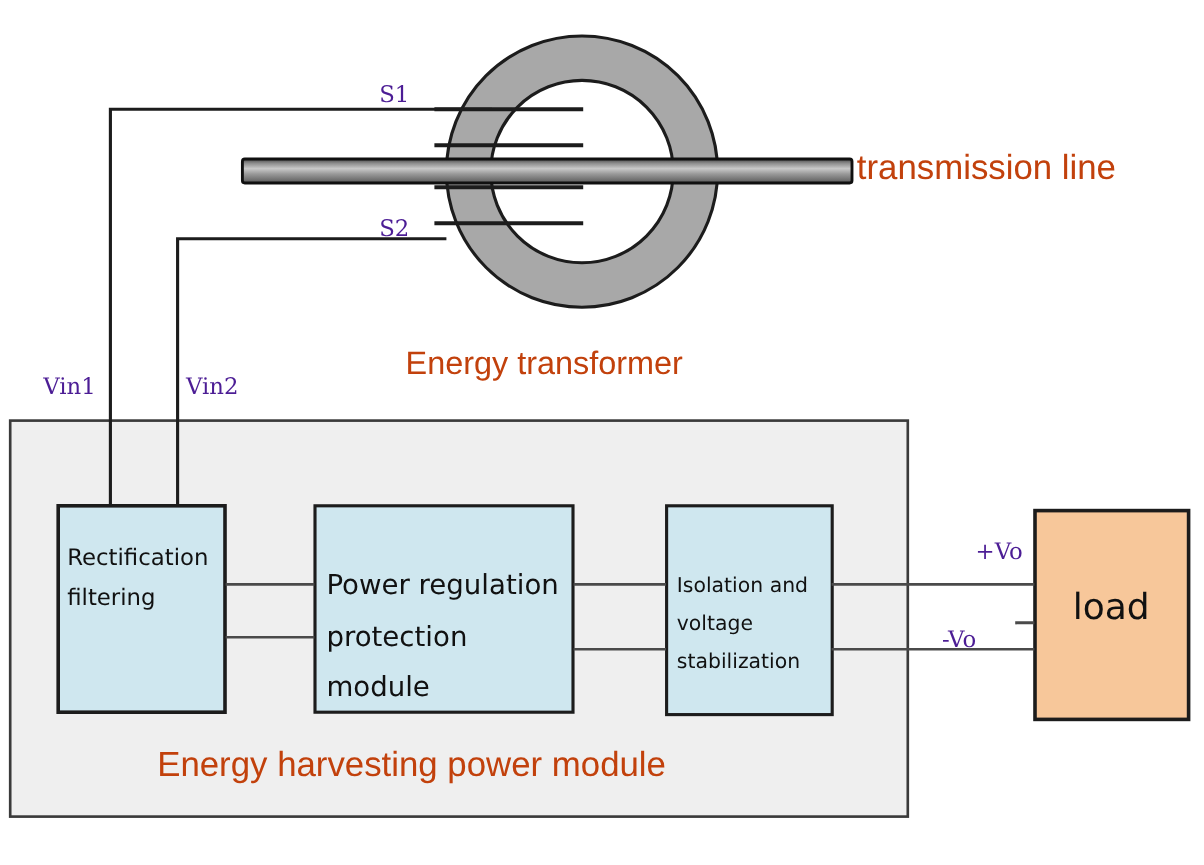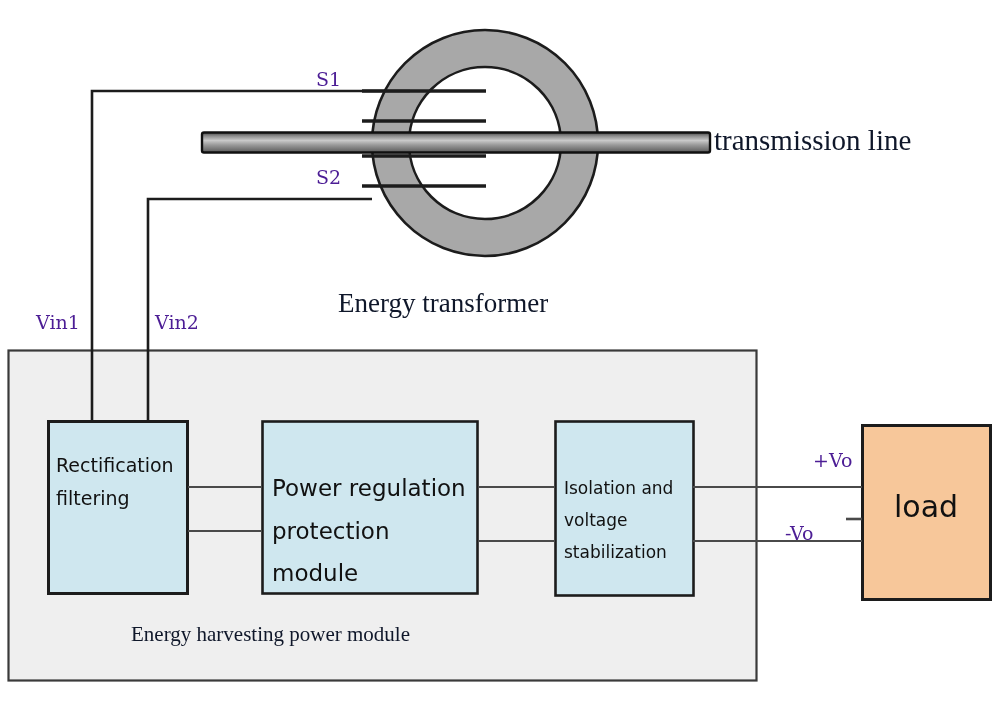--- a/index.html
+++ b/index.html
@@ -28,40 +28,40 @@
     color: #000000;
     line-height: 1.05;
   }
   
   .lbl-serif {
     font-family: "DejaVu Serif", serif;
     font-size: 19px;
     color: #4c1d95;
   }
   .lbl-sans {
-    font-family: Liberation Serif, serif;
-    color: #0f172a;
+    font-family: Liberation Sans, sans-serif;
+    color: #c2410c;
   }
   #label-transmission-line {
     left: 714px;
     top: 125px;
     font-size: 29px;
   }
   #label-energy-transformer {
     left: 338px;
     top: 289px;
     font-size: 27px;
   }
   #label-module-title {
     left: 131px;
     top: 623px;
-    font-size: 21px;
+    font-size: 29px;
   }
   #label-s1 { left: 316px; top: 70px; }
-  #label-s2 { left: 316px; top: 168px; }
+  #label-s2 { left: 316px; top: 182px; }
   #label-vin1 { left: 36px; top: 313px; }
   #label-vin2 { left: 155px; top: 313px; }
   #label-plus-vo { left: 785px; top: 451px; margin-left: 28px; }
   #label-minus-vo { left: 785px; top: 524px; }
 
   
   .blocktext {
     position: absolute;
     color: #111111;
     font-family: "DejaVu Sans", sans-serif;

